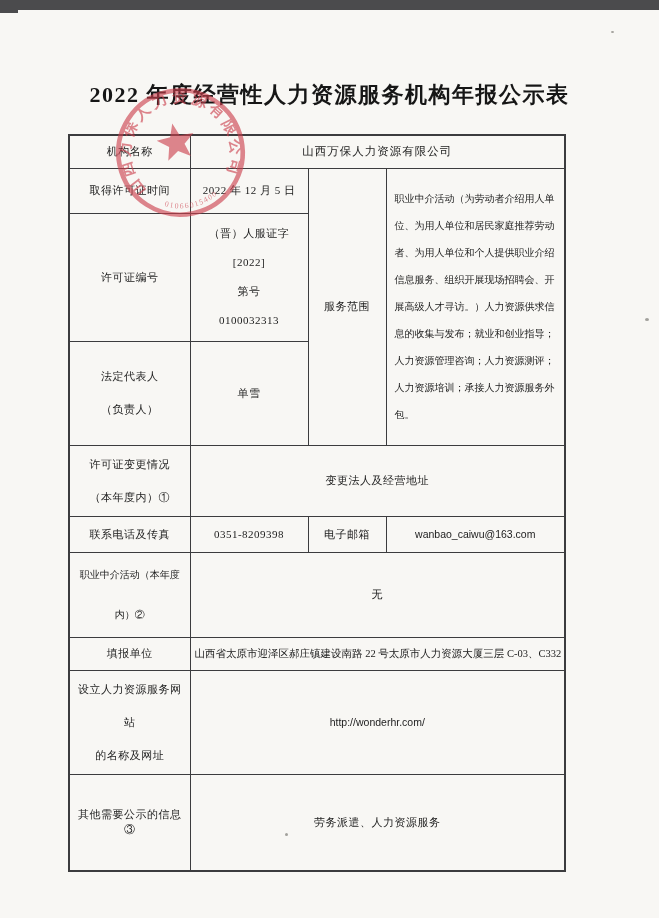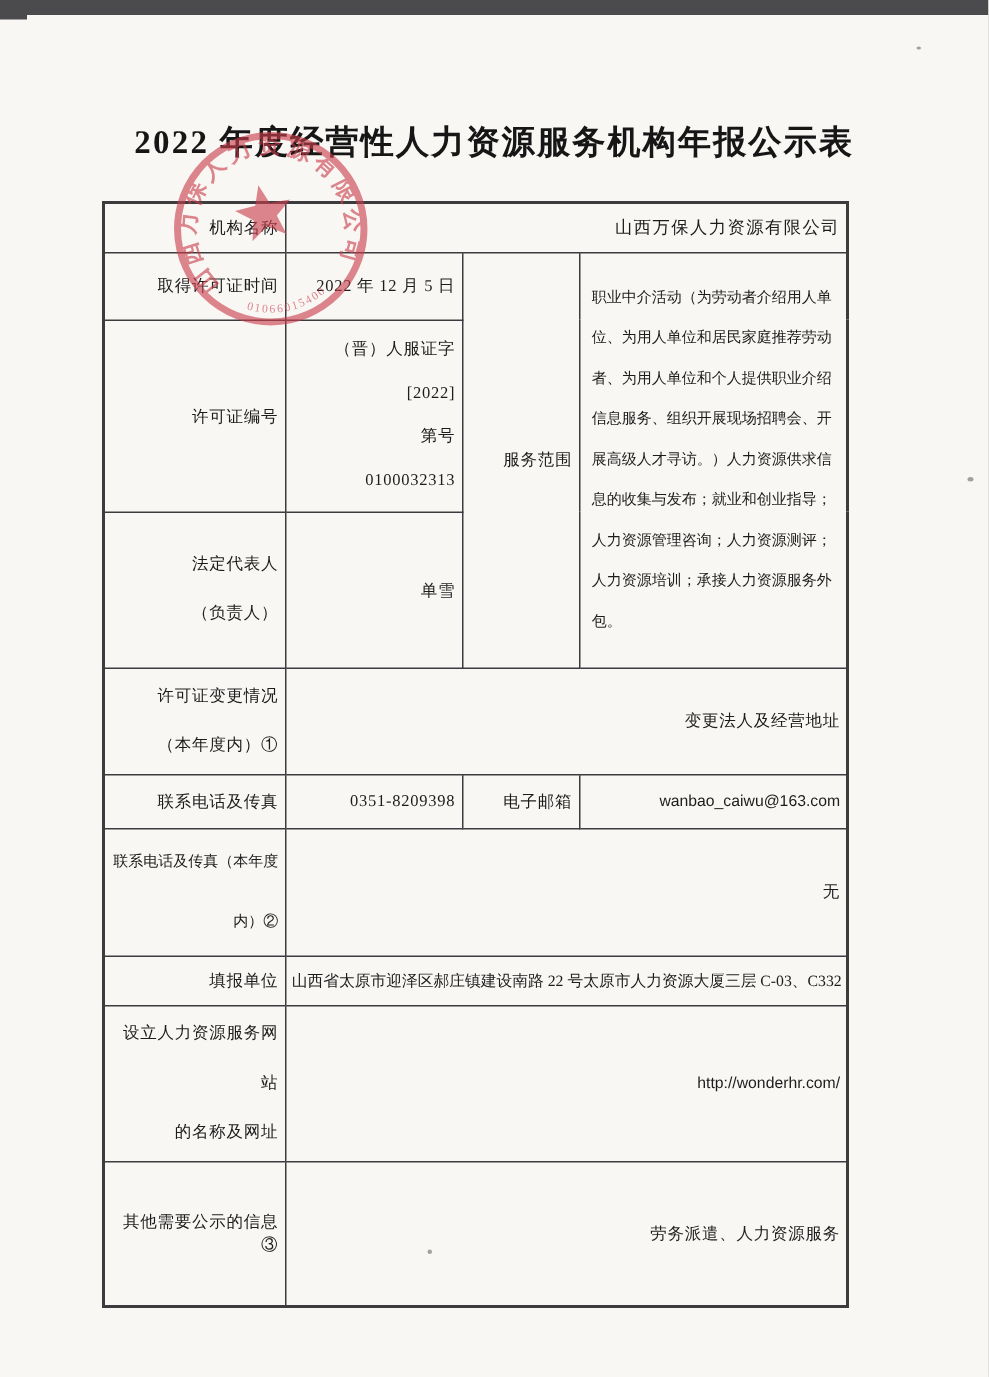--- a/index.html
+++ b/index.html
@@ -21,21 +21,21 @@
     position:absolute; top:114px; left:70px;
     font-size:12px; letter-spacing:1.5px; color:#222;
   }
   table.form {
     position:absolute; top:134px; left:68px; width:496px;
     border-collapse:collapse; table-layout:fixed;
     border:2px solid #3c3c3e;
   }
   td {
     border:1.4px solid #3c3c3e;
-    text-align:right; vertical-align:middle;
+    text-align:center; vertical-align:middle;
     font-size:11px; padding:2px 4px; letter-spacing:.5px;
     overflow:hidden;
   }
   tr.h33{height:33px} tr.h45{height:45px} tr.h128{height:128px} tr.h104{height:104px}
   tr.h68{height:68px} tr.h36{height:36px} tr.h72{height:72px} tr.h97{height:97px}
   .pre  { white-space:pre-line; line-height:33px; }
   .lic  { white-space:pre-line; line-height:29px; }
   .desc { white-space:pre-line; line-height:27px; font-size:10px; letter-spacing:0;
           text-align:left; padding:6px 8px;margin-left:18px; }
   .mono { font-family:Liberation Sans, sans-serif; font-size:10.5px; letter-spacing:0; }
@@ -101,21 +101,21 @@
 （本年度内）①</td>
       <td colspan="3">变更法人及经营地址</td>
     </tr>
     <tr class="h36">
       <td>联系电话及传真</td>
       <td>0351-8209398</td>
       <td>电子邮箱</td>
       <td class="mono">wanbao_caiwu@163.com</td>
     </tr>
     <tr class="h72">
-      <td class="xs">联系电话及传真（本年度
+      <td class="xs">职业中介活动（本年度
 内）②</td>
       <td colspan="3">无</td>
     </tr>
     <tr class="h33">
       <td>填报单位</td>
       <td colspan="3" class="addr">山西省太原市迎泽区郝庄镇建设南路 22 号太原市人力资源大厦三层 C-03、C332</td>
     </tr>
     <tr class="h68">
       <td class="pre">设立人力资源服务网站
 的名称及网址</td>

